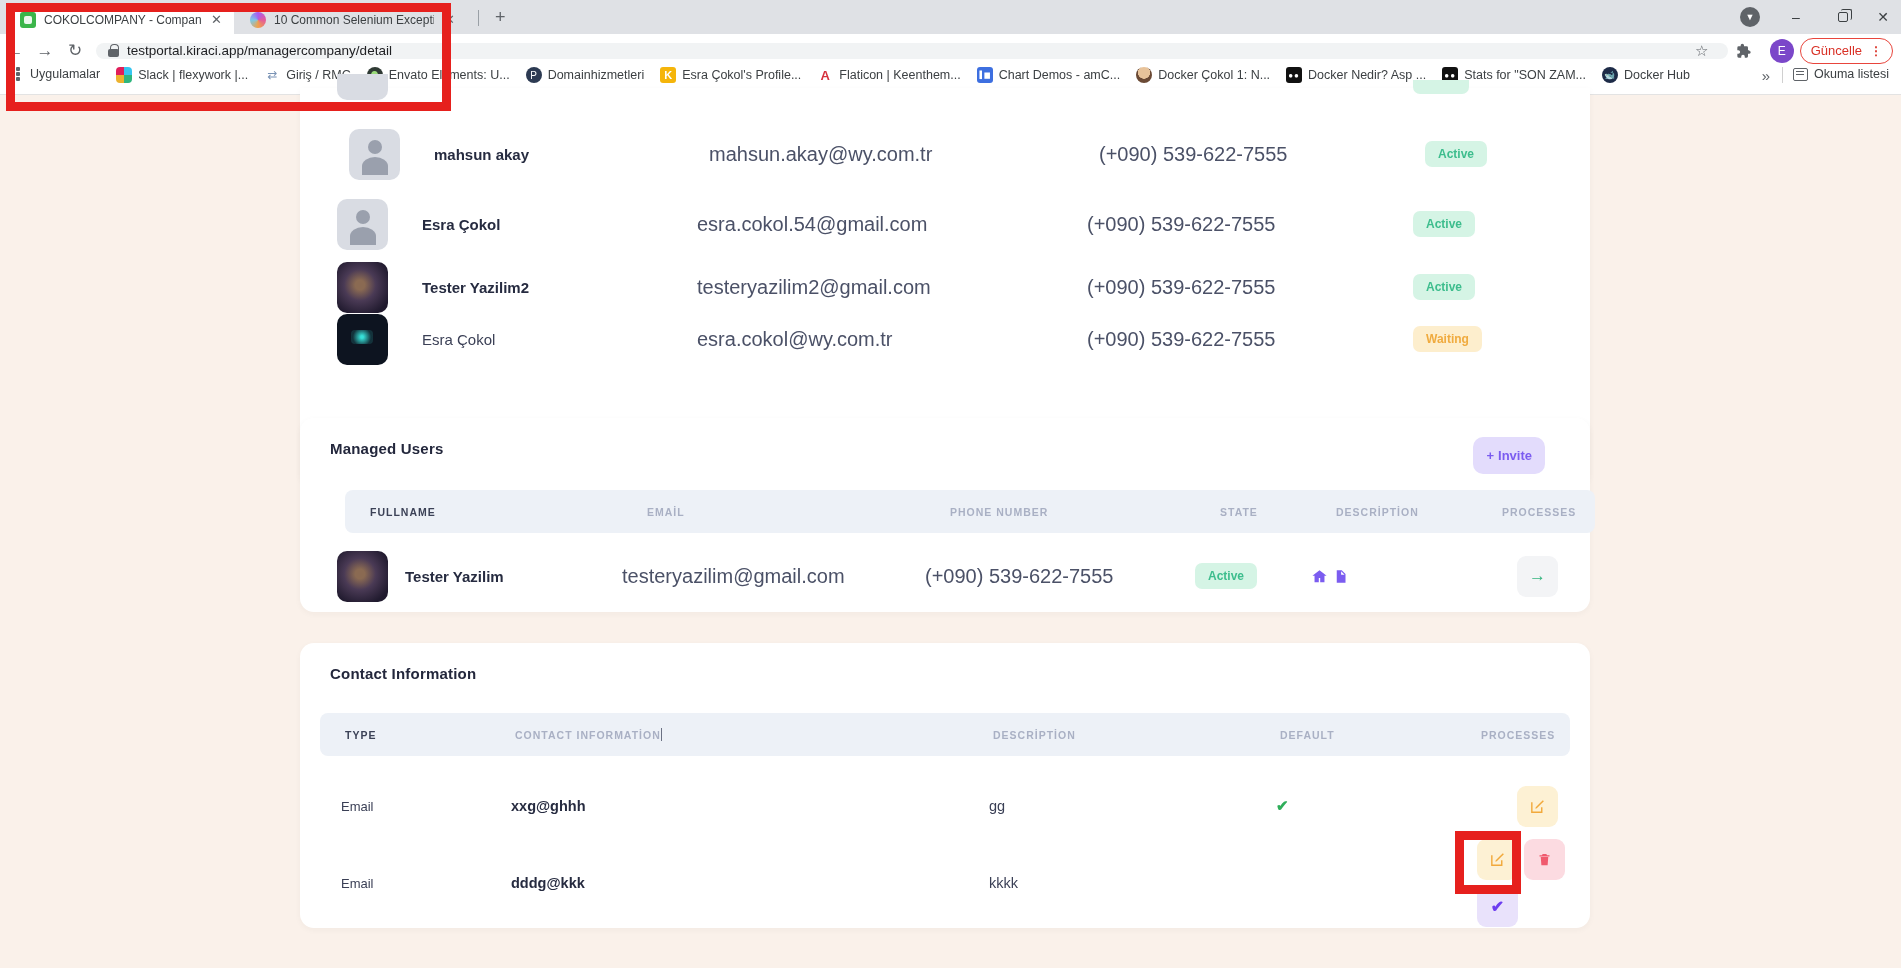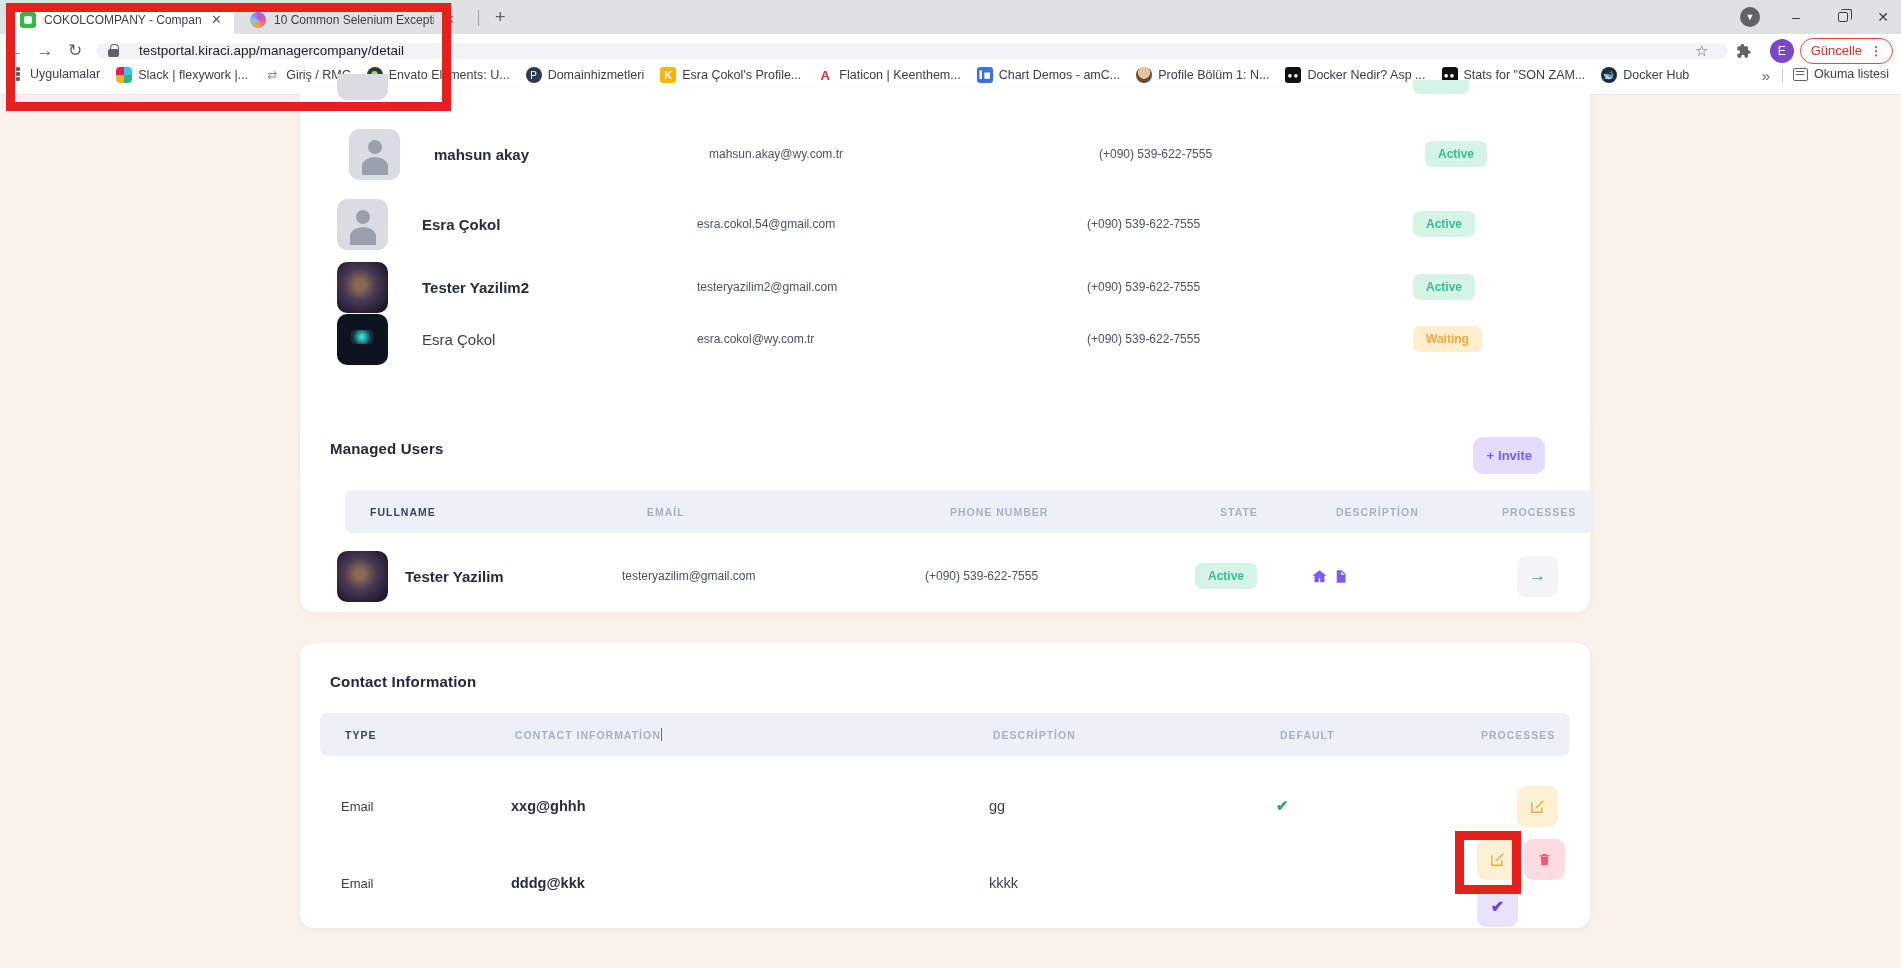--- a/index.html
+++ b/index.html
@@ -25,21 +25,21 @@
   .profile-chip { position:absolute; top:7px; width:20px; height:20px; border-radius:50%; background:#5f6368;
                   color:#fff; font-size:9px; display:flex; align-items:center; justify-content:center; }
   .restore-box { width:10px; height:10px; border:1.5px solid #3c4043; border-radius:2px; position:relative; }
   .restore-box::before { content:""; position:absolute; left:2px; top:-4px; width:10px; height:10px;
                          border:1.5px solid #3c4043; border-left:none; border-bottom:none; border-radius:2px; }
 
   .toolbar { position:absolute; left:0; top:34px; width:1901px; height:33px; background:#ffffff;
              display:flex; align-items:center; }
   .navbtn { width:30px; text-align:center; font-size:17px; color:#5f6368; flex:0 0 auto; }
   .urlpill { height:16px; background:#f1f3f4; border-radius:13px; flex:1 1 auto; margin:0 8px 0 6px;
-             display:flex; align-items:center; padding:0 12px; gap:20px; }
+             display:flex; align-items:center; padding:0 12px; gap:8px; }
   .url-text { font-size:13.5px; color:#202124; }
   .lock-ic { width:11px; height:13px; position:relative; }
   .lock-ic::before { content:""; position:absolute; left:2px; top:0; width:7px; height:8px;
                      border:1.5px solid #5f6368; border-bottom:none; border-radius:4px 4px 0 0; }
   .lock-ic::after { content:""; position:absolute; left:0; top:5px; width:11px; height:8px;
                     background:#5f6368; border-radius:2px; }
   .tb-ic { width:28px; text-align:center; font-size:15px; color:#5f6368; flex:0 0 auto; }
   .avatar-e { width:24px; height:24px; border-radius:50%; background:#7b47c9; color:#fff; font-size:12px;
               display:flex; align-items:center; justify-content:center; flex:0 0 auto; margin:0 6px; }
   .update-btn { height:26px; border:1.5px solid #e8453c; border-radius:13px; color:#d93025;
@@ -100,21 +100,21 @@
   .avatar.placeholder::before { content:""; position:absolute; left:50%; top:11px; transform:translateX(-50%);
                                 width:14px; height:14px; border-radius:50%; background:#9aa0ad; }
   .avatar.placeholder::after { content:""; position:absolute; left:50%; top:28px; transform:translateX(-50%);
                                width:26px; height:18px; border-radius:50% 50% 0 0; background:#9aa0ad; }
   .avatar.photo1 { background:radial-gradient(circle at 45% 45%,#8a6a52 12%,#4a3a55 40%,#201a2e 80%); }
   .avatar.photo2 { background:#0d1420; }
   .avatar.photo2::after { content:""; position:absolute; left:14px; top:16px; width:22px; height:14px;
                           background:radial-gradient(circle,#37e0d8 10%,rgba(55,224,216,.15) 70%); border-radius:4px; }
   .u-name { font-size:15px; font-weight:bold; color:#262b40; padding-left:17px; }
   .u-name.normal { font-weight:normal; color:#3a3f55; }
-  .u-email, .u-phone { font-size:12px; color:#4b5167; }
+  .u-email, .u-phone { font-size:20px; color:#4b5167; }
   .badge { display:inline-block; padding:6px 13px; border-radius:7px; font-size:12px; font-weight:bold; }
   .badge.active { background:#d5f4e5; color:#3dbd8d; }
   .badge.waiting { background:#fdeecd; color:#f0ab3f; }
   .partial-avatar { position:absolute; left:37px; top:-14px; width:51px; height:26px; border-radius:0 0 10px 10px;
                     background:#d9dce3; }
   .partial-badge { position:absolute; left:1113px; top:-8px; width:56px; height:14px; border-radius:0 0 7px 7px;
                    background:#d5f4e5; }
 
   
   .thead { position:absolute; left:20px; width:1250px; height:43px; background:#edf1f7; border-radius:8px;
@@ -233,21 +233,21 @@
   <span class="bm">
       <span class="bm-ic flaticon-ic">A</span>
       <span>Flaticon | Keenthem...</span>
     </span>
   <span class="bm">
       <span class="bm-ic chart-ic"></span>
       <span>Chart Demos - amC...</span>
     </span>
   <span class="bm">
       <span class="bm-ic person-ic"></span>
-      <span>Profile Bölüm 1: N...</span>
+      <span>Docker Çokol 1: N...</span>
     </span>
   <span class="bm">
       <span class="bm-ic video-ic">●●</span>
       <span>Docker Nedir? Asp ...</span>
     </span>
   <span class="bm">
       <span class="bm-ic video-ic">●●</span>
       <span>Stats for "SON ZAM...</span>
     </span>
   <span class="bm">
@@ -337,21 +337,21 @@
             </svg>
         </span>
       </span>
       <span class="proc-cell">
         <button class="sq-btn arrow-btn">→</button>
       </span>
     </div>
   </div>
 
   <div class="card card3">
-    <div class="section-title" style="top:30px;">Contact Information</div>
+    <div class="section-title" style="top:22px;">Contact Information</div>
 
     <div class="thead grid-contact" style="top:70px;">
       <span class="first">TYPE</span>
       <span><span>CONTACT INFORMATİON</span><span class="cursor-bar"></span></span>
       <span>DESCRİPTİON</span>
       <span>DEFAULT</span>
       <span class="th-right">PROCESSES</span>
     </div>
 
     <div class="c-row" style="top:133px; height:60px;">

